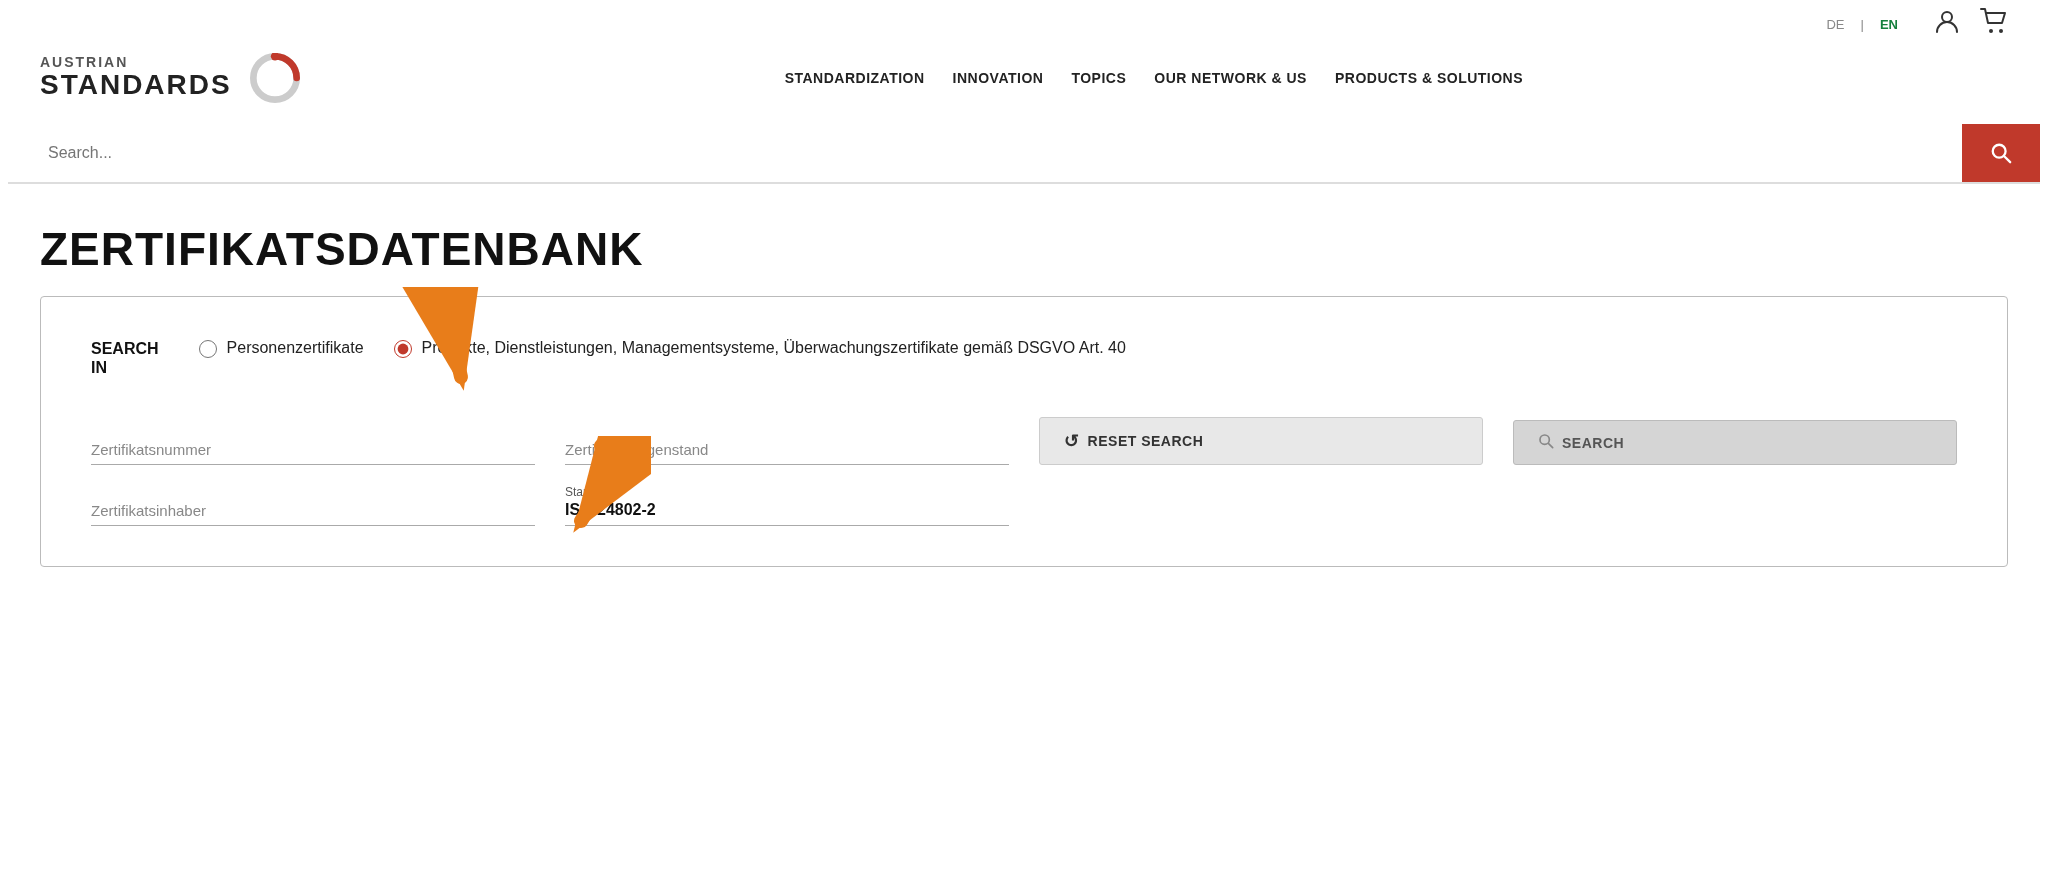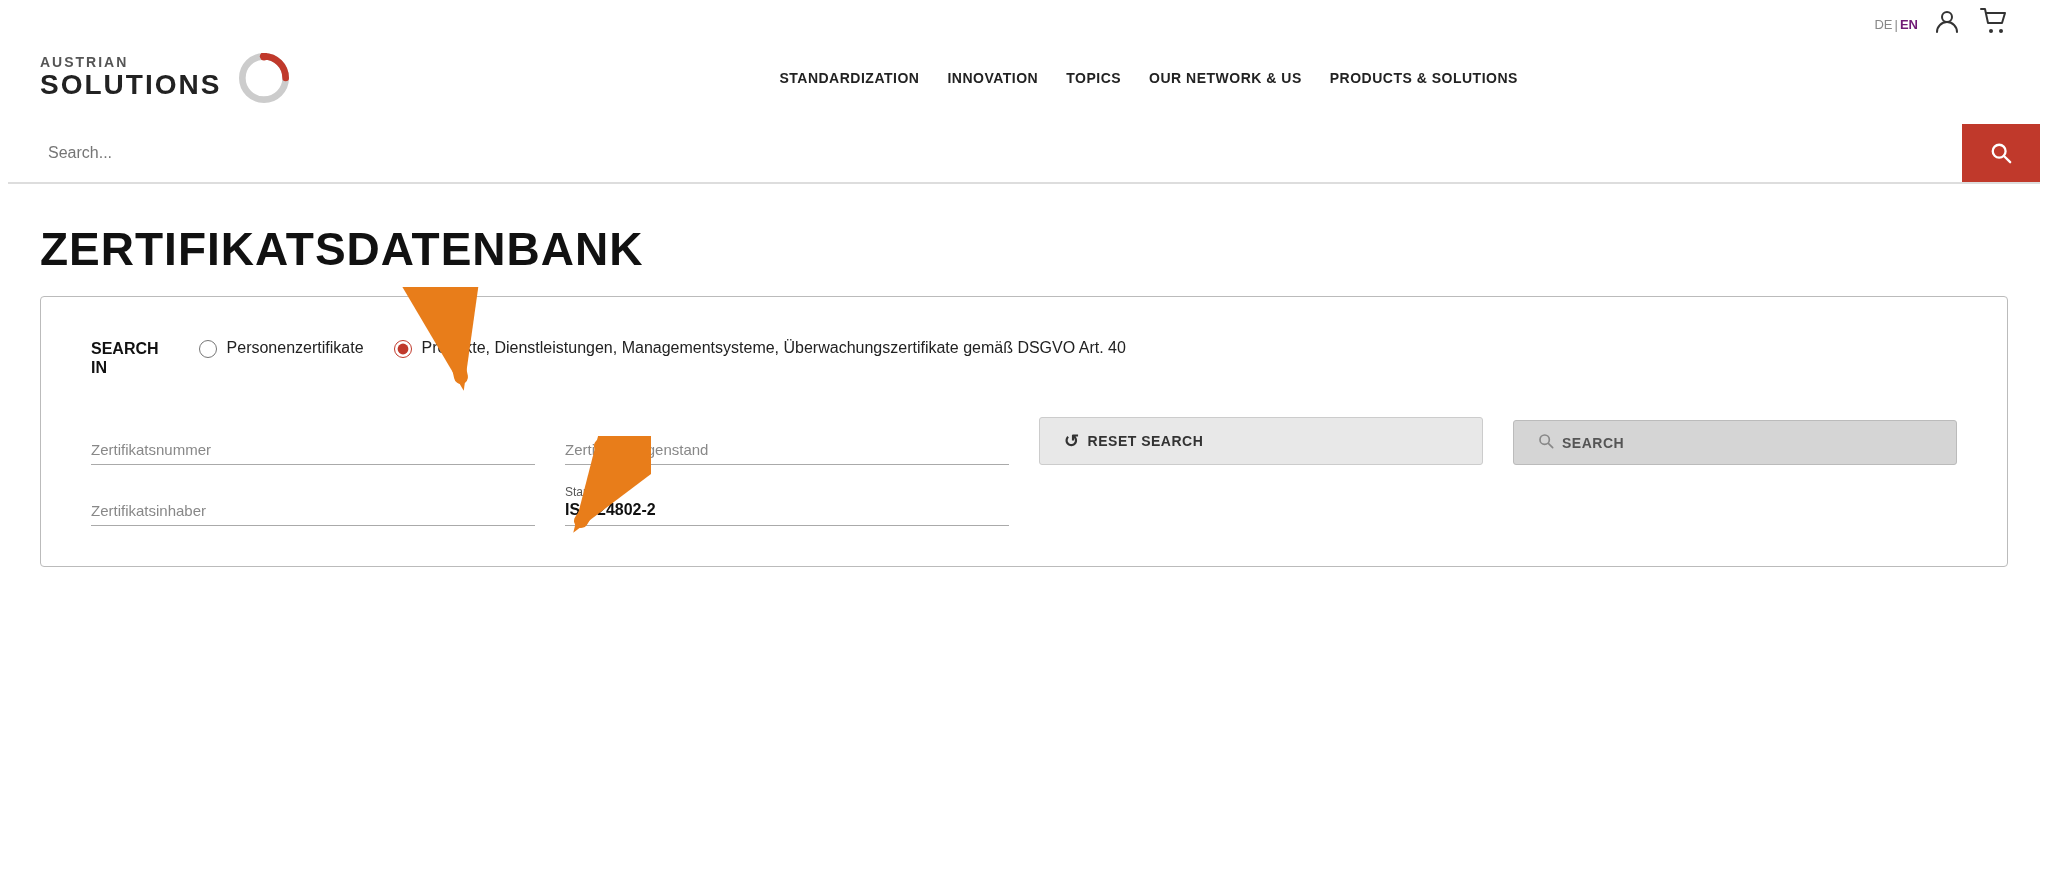--- a/index.html
+++ b/index.html
@@ -24,27 +24,28 @@
       color: #222;
       letter-spacing: 2px;
     }
     .logo-icon {
       width: 50px;
       height: 50px;
     }
     .lang-switcher {
       font-size: 13px;
       color: #555;
-      display: flex;
-      align-items: center;
-      gap: 2px;
+      margin-right: 20px;
+      display: flex;
+      align-items: center;
+      gap: 16px;
     }
     .lang-switcher .de { color: #888; }
     .lang-switcher .sep { color: #888; }
-    .lang-switcher .en { font-weight: 700; color: #701a75; }
+    .lang-switcher .en { font-weight: 700; color: #15803d; }
     .header-icons {
       display: flex;
       align-items: center;
       gap: 20px;
       margin-right: 0;
     }
     .header-icon {
       font-size: 22px;
       color: #333;
       cursor: pointer;
@@ -287,21 +288,21 @@
         </svg>
       </span>
     </div>
   </div>
 </div>
 
 <div class="header-nav-row" style="display:flex;align-items:center;justify-content:space-between;padding:10px 40px 10px 40px;">
   <div class="logo-area">
     <div class="logo-text">
       <div class="austrian">AUSTRIAN</div>
-      <div class="standards">SOLUTIONS</div>
+      <div class="standards">STANDARDS</div>
     </div>
 
     <svg class="logo-icon" viewBox="0 0 60 60" xmlns="http://www.w3.org/2000/svg">
       <circle cx="30" cy="30" r="26" fill="none" stroke="#ccc" stroke-width="8"></circle>
       <path d="M30 4 A26 26 0 0 1 56 30" stroke="#c0392b" stroke-width="8" fill="none" stroke-linecap="round"></path>
 
       <circle cx="30" cy="4" r="5" fill="#c0392b"></circle>
     </svg>
   </div>
 

